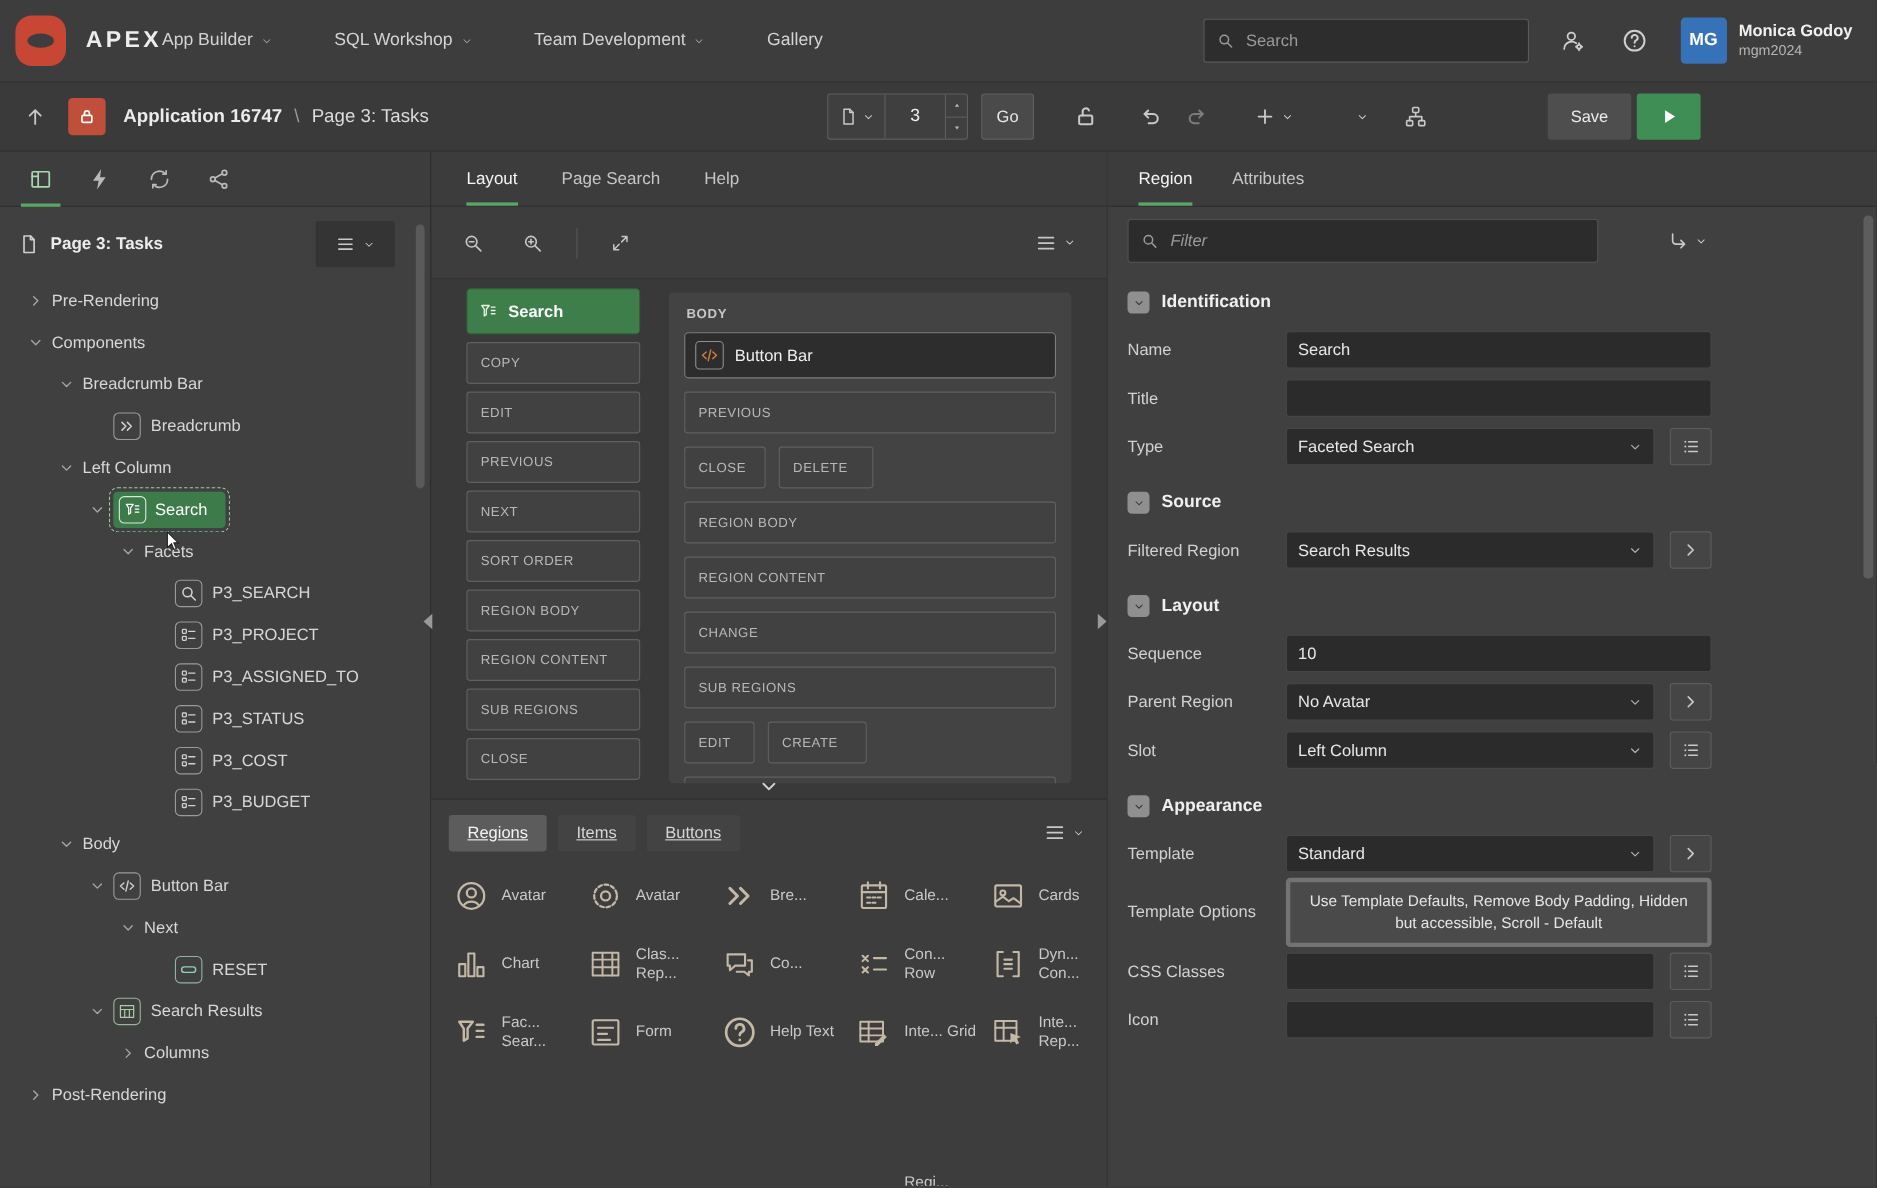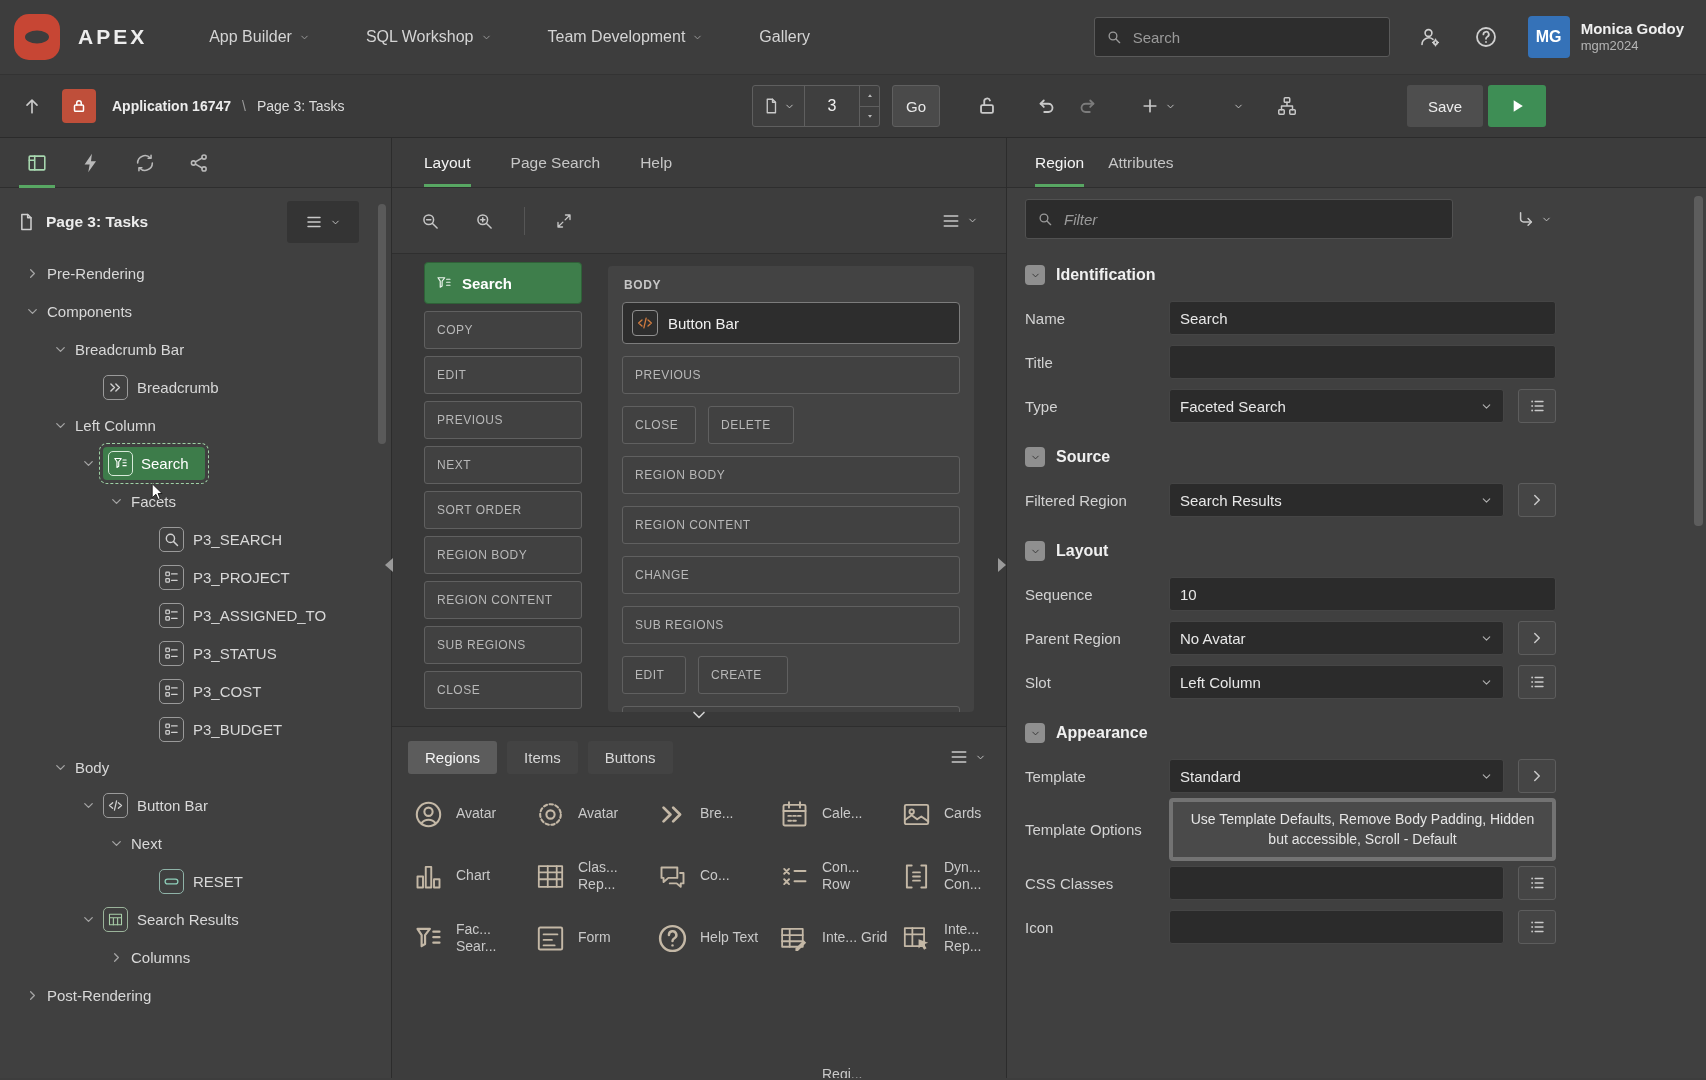--- a/index.html
+++ b/index.html
@@ -11,38 +11,38 @@
   .ic svg { width:100%; height:100%; }
   .i8{width:8px;height:8px}.i11{width:11px;height:11px}
   .i16{width:16px;height:16px}.i18{width:18px;height:18px}.i20{width:20px;height:20px}
   .i22{width:22px;height:22px}.i24{width:24px;height:24px}
 
   
   .topbar { height:74px; display:flex; align-items:center; padding:0 22px 0 14px; background:#3d3d3d; }
   .logo { width:46px; height:46px; background:#c74634; border-radius:15px; position:relative; flex:none; }
   .logo::after { content:''; position:absolute; left:50%; top:50%; width:24px; height:13px; transform:translate(-50%,-50%); background:#3d3d3d; border-radius:50%; }
   .brand { margin-left:18px; font-size:21px; font-weight:700; letter-spacing:3px; color:#ededed; }
-  .nav { margin-left:62px; display:flex; gap:56px;align-items:flex-end; }
+  .nav { display:flex; gap:56px;align-items:flex-end; }
   .nav-item { display:flex; align-items:center; font-size:16px; color:#d4d4d4; cursor:pointer; }
   .nav-chev { width:11px; height:11px; color:#9f9f9f; margin-left:7px; }
   .top-search { margin-left:auto; width:296px; height:40px; background:#2d2d2d; border:1px solid #5a5a5a; border-radius:3px; display:flex; align-items:center; padding:0 11px; gap:9px; color:#9a9a9a; }
   .ts-input { flex:1; background:transparent; border:none; outline:none; color:#e0e0e0; font-size:15px; }
   .ts-input::placeholder { color:#9a9a9a; }
   .top-icon { background:none; border:none; color:#cfcfcf; margin-left:24px; padding:4px; display:flex; }
   .avatar { margin-left:26px; width:42px; height:42px; background:#3572b8; border-radius:4px; display:flex; align-items:center; justify-content:center; font-weight:700; font-size:16px; color:#fff; cursor:pointer; }
   .user-meta { margin-left:11px; line-height:1.25; }
   .user-name { font-size:15px; font-weight:700; color:#f0f0f0; }
   .user-sub { font-size:13px; color:#b5b5b5; }
 
   
   .toolbar { position:relative; height:64px; background:#3a3a3a; border-top:1px solid #333; border-bottom:1px solid #2b2b2b; display:flex; align-items:center; padding:0 16px; }
   .tb-ic { background:none; border:none; color:#c9c9c9; display:flex; align-items:center; gap:5px; padding:6px; }
   .tb-ic.dim { color:#7c7c7c; }
   .app-chip { width:34px; height:34px; background:#bf4f3a; border-radius:4px; display:flex; align-items:center; justify-content:center; color:#fff; margin-left:14px; cursor:pointer; }
-  .crumbs { margin-left:16px; font-size:14px; display:flex; align-items:center; }
+  .crumbs { margin-left:16px; font-size:17px; display:flex; align-items:center; }
   .crumb-app { color:#ececec; font-weight:600; cursor:pointer; }
   .crumb-sep { color:#9a9a9a; margin:0 11px; }
   .crumb-page { color:#dcdcdc; }
   .mid-cluster { position:absolute; left:752px; top:0; height:100%; display:flex; align-items:center; }
   .page-group { display:flex; align-items:stretch; height:42px; border:1px solid #5f5f5f; border-radius:3px; background:#3f3f3f; overflow:hidden; }
   .pg-doc { display:flex; align-items:center; gap:4px; padding:0 9px; background:transparent; border:none; border-right:1px solid #5f5f5f; color:#c9c9c9; }
   .pg-num { width:54px; background:transparent; border:none; outline:none; color:#f0f0f0; font-size:16px; text-align:center; }
   .spin { display:flex; flex-direction:column; width:20px; border-left:1px solid #5f5f5f; }
   .spin-b { flex:1; display:flex; align-items:center; justify-content:center; background:transparent; border:none; color:#b9b9b9; padding:0; }
   .spin-b + .spin-b { border-top:1px solid #5f5f5f; }
@@ -103,31 +103,31 @@
   .bb-row { display:flex; gap:12px; }
   .bb-row .slot { flex:1; margin:0; }
   .bb-row .slot.fixed { flex:none; }
   .canvas-down { position:absolute; bottom:1px; left:50%; transform:translateX(-50%); color:#d0d0d0; cursor:pointer; }
   .split-arrow { position:absolute; top:420px; width:0; height:0; }
   .sa-left { left:385px; border-top:7px solid transparent; border-bottom:7px solid transparent; border-right:8px solid #9a9a9a; }
   .sa-right { left:998px; border-top:7px solid transparent; border-bottom:7px solid transparent; border-left:8px solid #9a9a9a; }
 
   .gallery { height:352px; border-top:1px solid #2e2e2e; background:#3d3d3d; padding:10px 16px; overflow:hidden; position:relative; }
   .gal-tabs { display:flex; align-items:center; gap:10px; height:40px; }
-  .gal-tab { padding:8px 17px; border-radius:3px; color:#d6d6d6; font-size:15px; background:#434343; border:none; }
+  .gal-tab { padding:8px 17px; border-radius:3px; color:#d6d6d6; font-size:15px; background:#434343; border:none;text-decoration:underline; }
   .gal-tab.active { background:#5c5c5c; color:#f4f4f4; }
   .gal-menu { margin-left:auto; background:none; border:none; color:#c9c9c9; display:flex; align-items:center; gap:6px; padding:4px; }
   .gal-grid { margin-top:14px; display:grid; grid-template-columns:repeat(5,1fr); column-gap:10px; row-gap:16px; padding:0 4px; }
   .gal-item { display:flex; align-items:center; gap:11px; color:#c9c9c9; font-size:14px; min-height:46px; cursor:pointer; }
   .gal-ic { width:33px; height:33px; color:#c4b8a6; }
   .gal-item .lbl { width:68px; line-height:1.25; }
   .gal-partial { position:absolute; bottom:-4px; left:430px; color:#c9c9c9; font-size:14px; }
 
   
-  .rtabs { padding-left:28px; gap:24px; }
+  .rtabs { padding-left:28px; gap:36px; }
   .filter-row { height:62px; display:flex; align-items:center; padding:0 150px 0 18px; }
   .filter-input { width:428px; height:40px; background:#2c2c2c; border:1px solid #515151; border-radius:3px; display:flex; align-items:center; gap:9px; padding:0 11px; color:#9a9a9a; }
   .filter-input input { flex:1; background:transparent; border:none; outline:none; color:#e0e0e0; font-size:15px;font-style:italic; }
   .filter-input input::placeholder { color:#9a9a9a; }
   .goto-btn { margin-left:auto; background:none; border:none; color:#c9c9c9; display:flex; align-items:center; gap:5px; padding:4px; }
   .props { flex:1; overflow:hidden; padding:4px 150px 0 18px; }
   .section { margin-bottom:8px; }
   .sec-head { display:flex; align-items:center; gap:11px; height:42px; }
   .sec-toggle { width:20px; height:20px; background:#8f8f8f; border:none; border-radius:4px; display:flex; align-items:center; justify-content:center; color:#333; padding:0; }
   .sec-title { font-weight:700; font-size:16px; color:#f0f0f0; }

